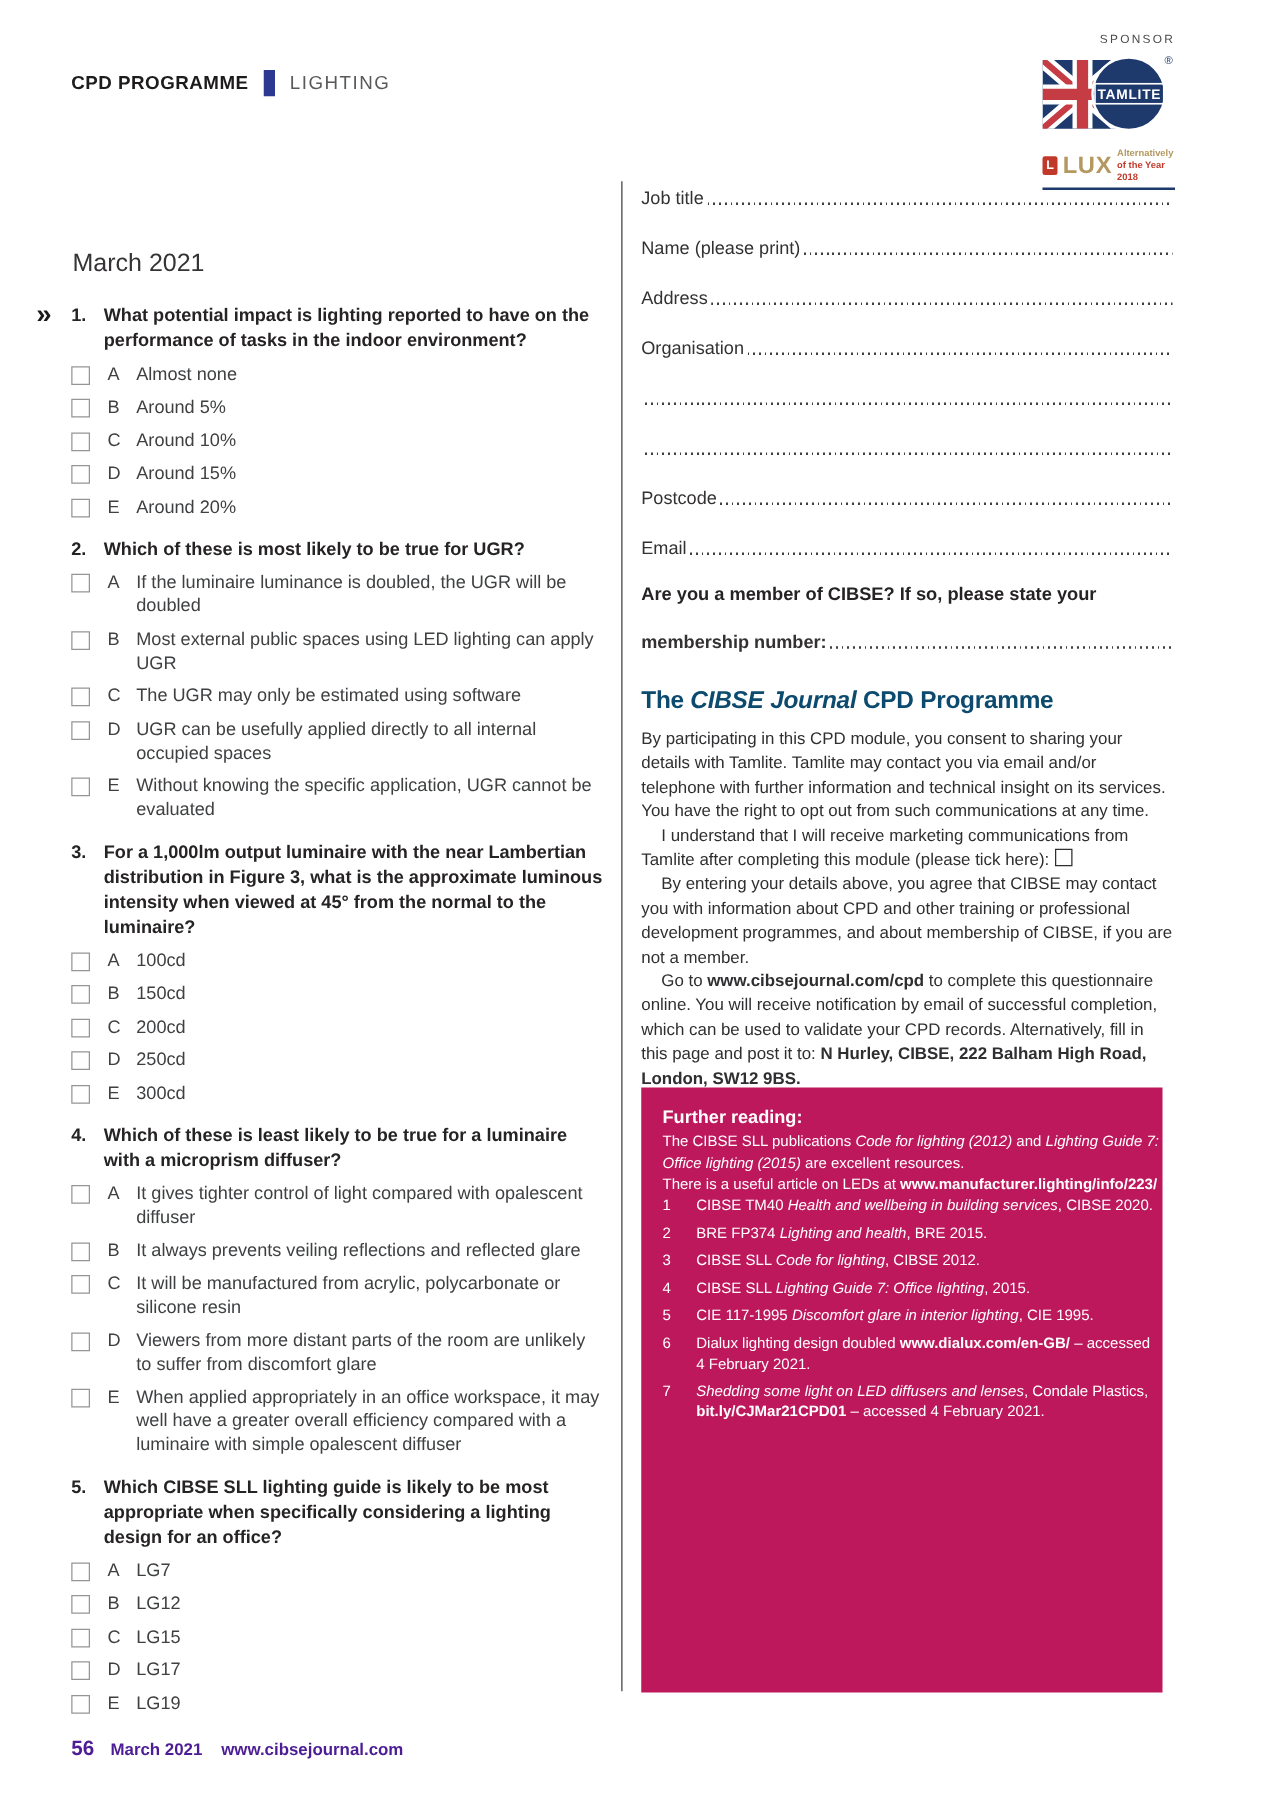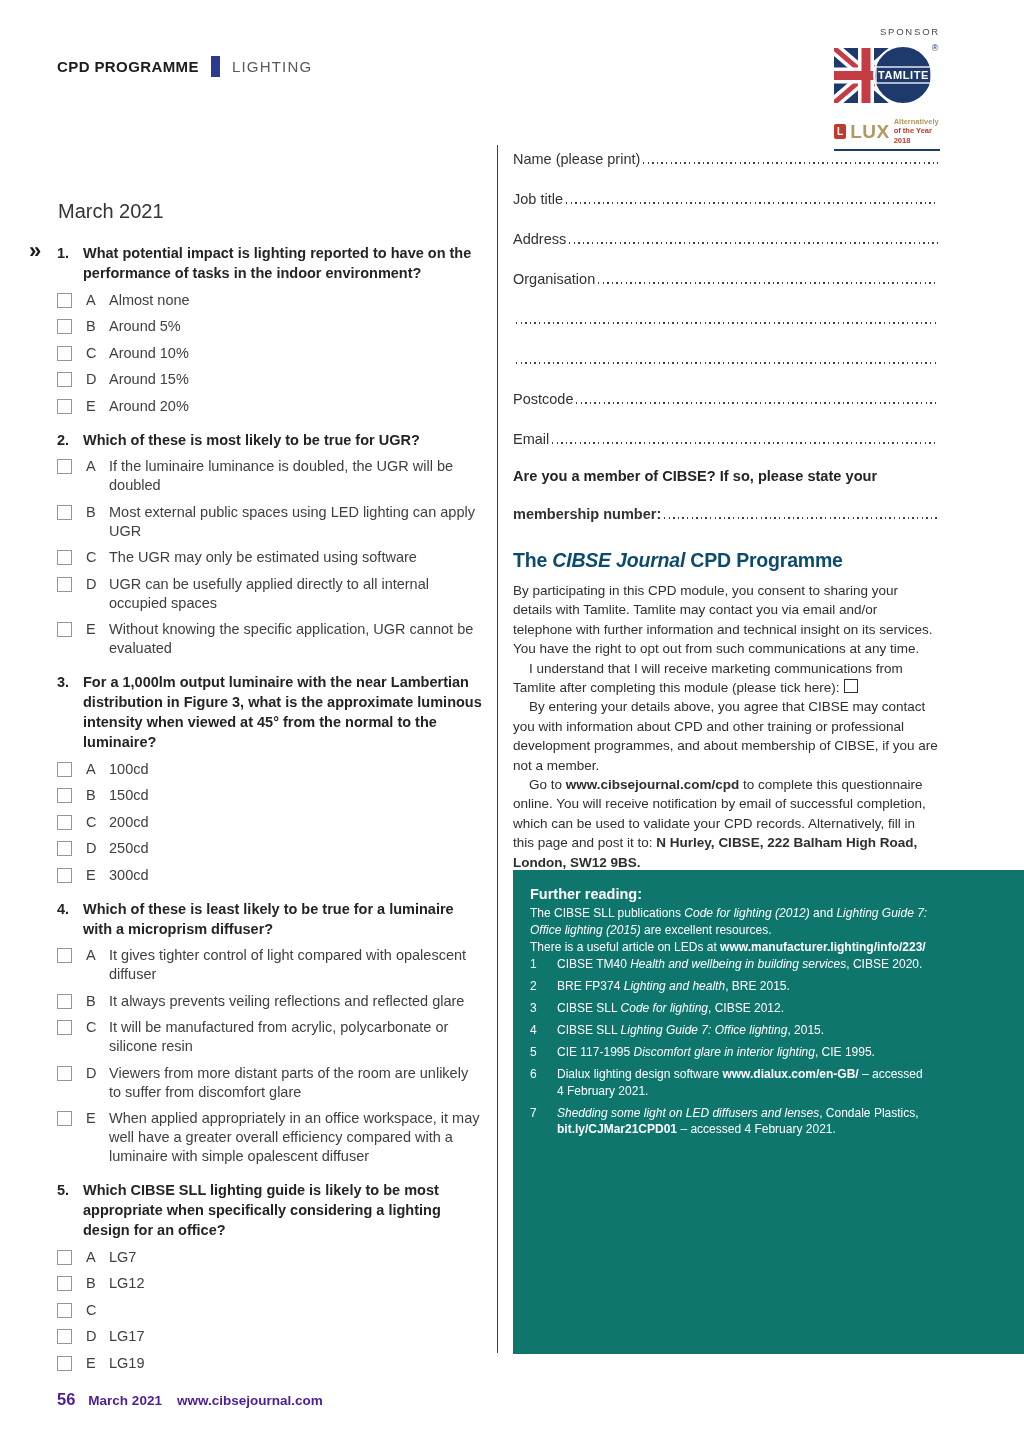--- a/index.html
+++ b/index.html
@@ -53,21 +53,21 @@
   .membership{margin-top:4px;font-weight:700;font-size:14.6px;color:#262324;line-height:18px}
   .mem-row{margin-top:17px;font-weight:700;margin-bottom:0}
 
   .prog-title{margin-top:27px;font-size:19.5px;font-weight:700;color:#0c4a6e;letter-spacing:-.2px}
   .prog-body{margin-top:9px}
   .para{margin:0;font-size:13.5px;line-height:19.4px;color:#2f2e30}
   .para.ind{text-indent:16px}
   .tickbox{display:inline-block;width:12px;height:12px;border:1.4px solid #2f2e30;margin-left:5px;vertical-align:-1px;background:#fff}
 
   
-  .blue-box{position:absolute;left:513px;top:870px;width:511px;height:484px;background:#0f766e;color:#fff}
+  .blue-box{position:absolute;left:513px;top:870px;width:417px;height:484px;background:#be185d;color:#fff}
   .blue-inner{padding:16px 0 0 17px;width:440px}
   .fr-title{font-size:14.5px;font-weight:700;margin:0 0 3px 0}
   .fr-text{font-size:12px;line-height:17px;width:408px;margin:0}
   .refs-title{font-size:14.5px;font-weight:700;margin:15px 0 6px 0}
   .ref-item{display:flex;font-size:12px;line-height:16.5px;margin-bottom:5.5px;width:400px}
   .ref-num{width:27px;flex:none}
   .ref-text{flex:1}
 
   
   .footer{position:absolute;left:57px;top:1390px;display:flex;align-items:baseline;font-weight:700;color:#4c1d95}
@@ -261,42 +261,43 @@
           <span class="opt-text">LG7</span>
         </div>
       <div class="option">
           <span class="checkbox"></span>
           <span class="opt-letter">B</span>
           <span class="opt-text">LG12</span>
         </div>
       <div class="option">
           <span class="checkbox"></span>
           <span class="opt-letter">C</span>
+          <span class="opt-text">LG15</span>
         </div>
       <div class="option">
           <span class="checkbox"></span>
           <span class="opt-letter">D</span>
           <span class="opt-text">LG17</span>
         </div>
       <div class="option">
           <span class="checkbox"></span>
           <span class="opt-letter">E</span>
           <span class="opt-text">LG19</span>
         </div>
     </div>
 
   </div>
 
   <div class="right-col">
     <div class="field-row">
+        <span class="field-label">Job title</span>
+        <span class="dotted"></span>
+      </div>
+    <div class="field-row">
         <span class="field-label">Name (please print)</span>
-        <span class="dotted"></span>
-      </div>
-    <div class="field-row">
-        <span class="field-label">Job title</span>
         <span class="dotted"></span>
       </div>
     <div class="field-row">
         <span class="field-label">Address</span>
         <span class="dotted"></span>
       </div>
     <div class="field-row">
         <span class="field-label">Organisation</span>
         <span class="dotted"></span>
       </div>
@@ -352,21 +353,21 @@
       <div class="ref-item">
           <span class="ref-num">4</span>
           <span class="ref-text"><span>CIBSE SLL </span><span class="i">Lighting Guide 7: Office lighting</span><span>, 2015.</span></span>
         </div>
       <div class="ref-item">
           <span class="ref-num">5</span>
           <span class="ref-text"><span>CIE 117-1995 </span><span class="i">Discomfort glare in interior lighting</span><span>, CIE 1995.</span></span>
         </div>
       <div class="ref-item">
           <span class="ref-num">6</span>
-          <span class="ref-text"><span>Dialux lighting design software </span><span class="b">www.dialux.com/en-GB/</span><span> – accessed 4 February 2021.</span></span>
+          <span class="ref-text"><span>Dialux lighting design doubled </span><span class="b">www.dialux.com/en-GB/</span><span> – accessed 4 February 2021.</span></span>
         </div>
       <div class="ref-item">
           <span class="ref-num">7</span>
           <span class="ref-text"><span class="i">Shedding some light on LED diffusers and lenses</span><span>, Condale Plastics, </span><span class="b">bit.ly/CJMar21CPD01</span><span> – accessed 4 February 2021.</span></span>
         </div>
     </div>
   </div>
 
   <div class="footer">
     <span class="page-num">56</span>

